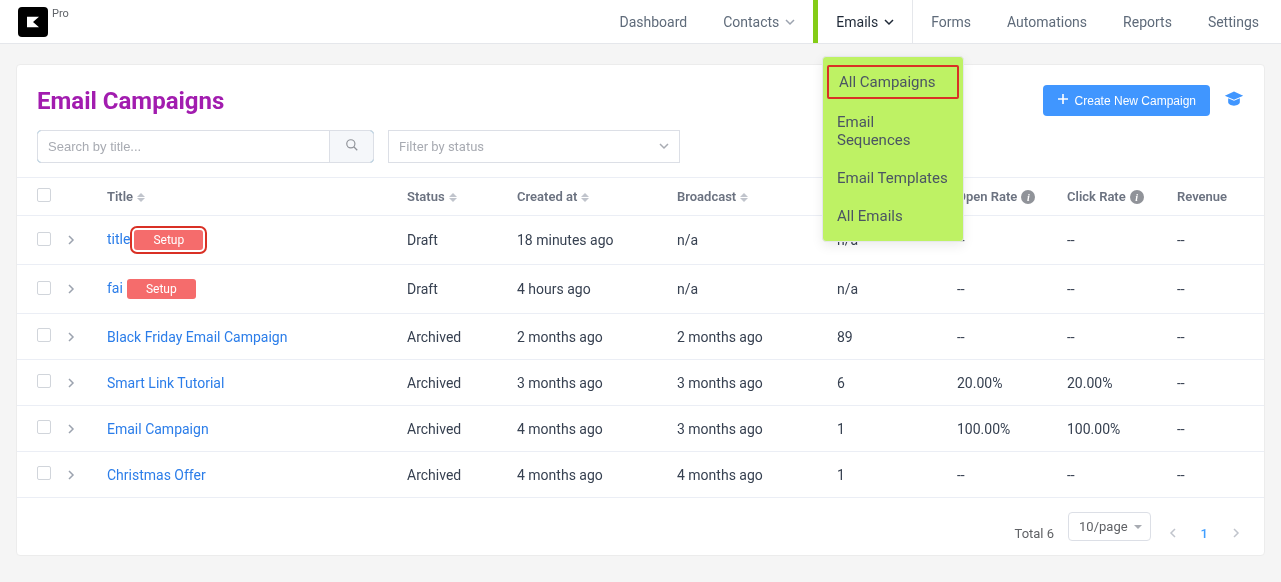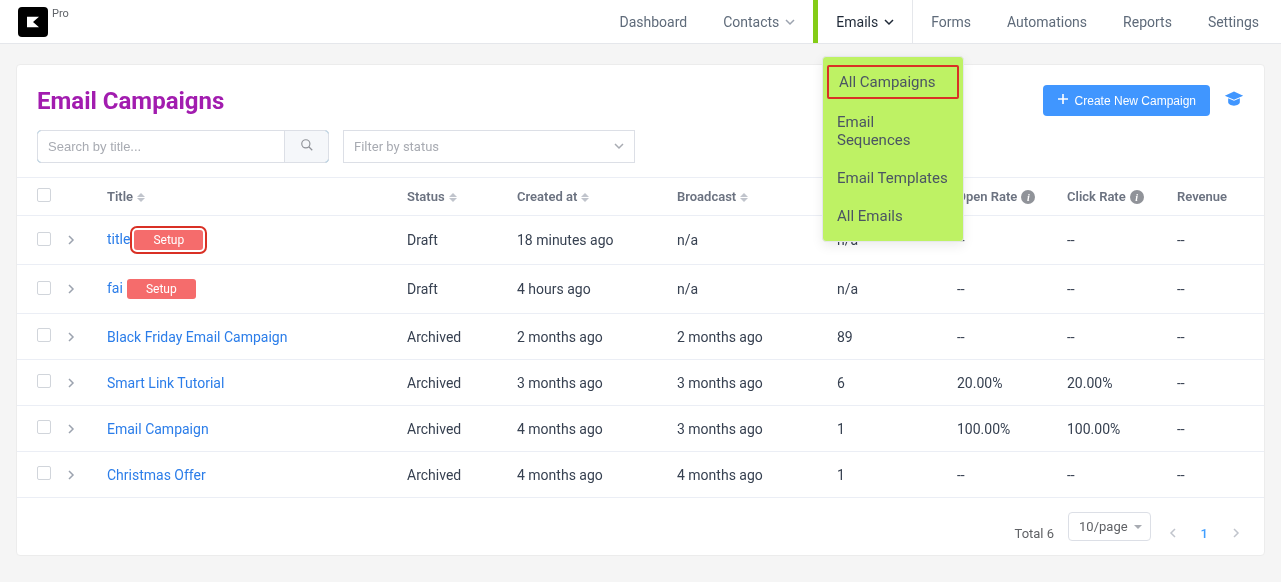--- a/index.html
+++ b/index.html
@@ -18,21 +18,21 @@
   .dropdown-item { padding: 10px 14px; font-size: 15px; color: #4b5563; cursor: pointer; }
   .dropdown-item.highlight { border: 2px solid #d93025; margin: 2px 4px 4px 4px; padding: 6px 10px; border-radius: 2px; color:#4b5563; }
   .page { padding: 20px 16px 0 16px; }
   .card { background: #fff; border-radius: 4px; border: 1px solid #ececec; }
   .page-head { display: flex; align-items: center; padding: 20px 20px 14px 20px; }
   .page-title { font-size: 24px; font-weight: 700; color: #a21caf; }
   .head-actions { margin-left: auto; display: flex; align-items: center; gap: 14px; }
   .btn-primary { background: #4096ff; color: #fff; border: none; border-radius: 4px; padding: 8px 14px; font-size: 12px; cursor: pointer; display:flex; align-items:center; gap:6px; }
   .grad-icon { color:#4096ff; }
   .filters { display: flex; gap: 14px; padding: 0 20px 14px 20px; }
-  .search-wrap { display:flex; border:1px solid #dcdfe6; border-radius:4px; overflow:hidden; width:292px; background:#0369a1; }
+  .search-wrap { display:flex; border:1px solid #dcdfe6; border-radius:4px; overflow:hidden; width:337px; background:#0369a1; }
   .search-input { border:none; outline:none; padding:8px 10px; font-size:13px; flex:1; color:#333; }
   .search-input::placeholder { color:#a8abb2; }
   .search-btn { width:44px; background:#f5f7fa; border:none; border-left:1px solid #dcdfe6; cursor:pointer; color:#909399; display:flex; align-items:center; justify-content:center; }
   .filter-select { width:292px; border:1px solid #dcdfe6; border-radius:0; padding:8px 10px; font-size:13px; color:#a8abb2; background:#fff; display:flex; align-items:center; justify-content:space-between; cursor:pointer; }
   table { width:100%; border-collapse: collapse; }
   thead th { text-align:left; font-size:13px; font-weight:600; color:#6b7280; padding:10px 8px; border-top:1px solid #ebeef5; border-bottom:1px solid #ebeef5; background:#fff; }
   thead th:first-child { padding-left:20px; width:40px; }
   thead th.expand-col { width:40px; }
   tbody td { font-size:14px; color:#374151; padding:14px 8px; border-bottom:1px solid #ebeef5; }
   tbody td:first-child { padding-left:20px; }

